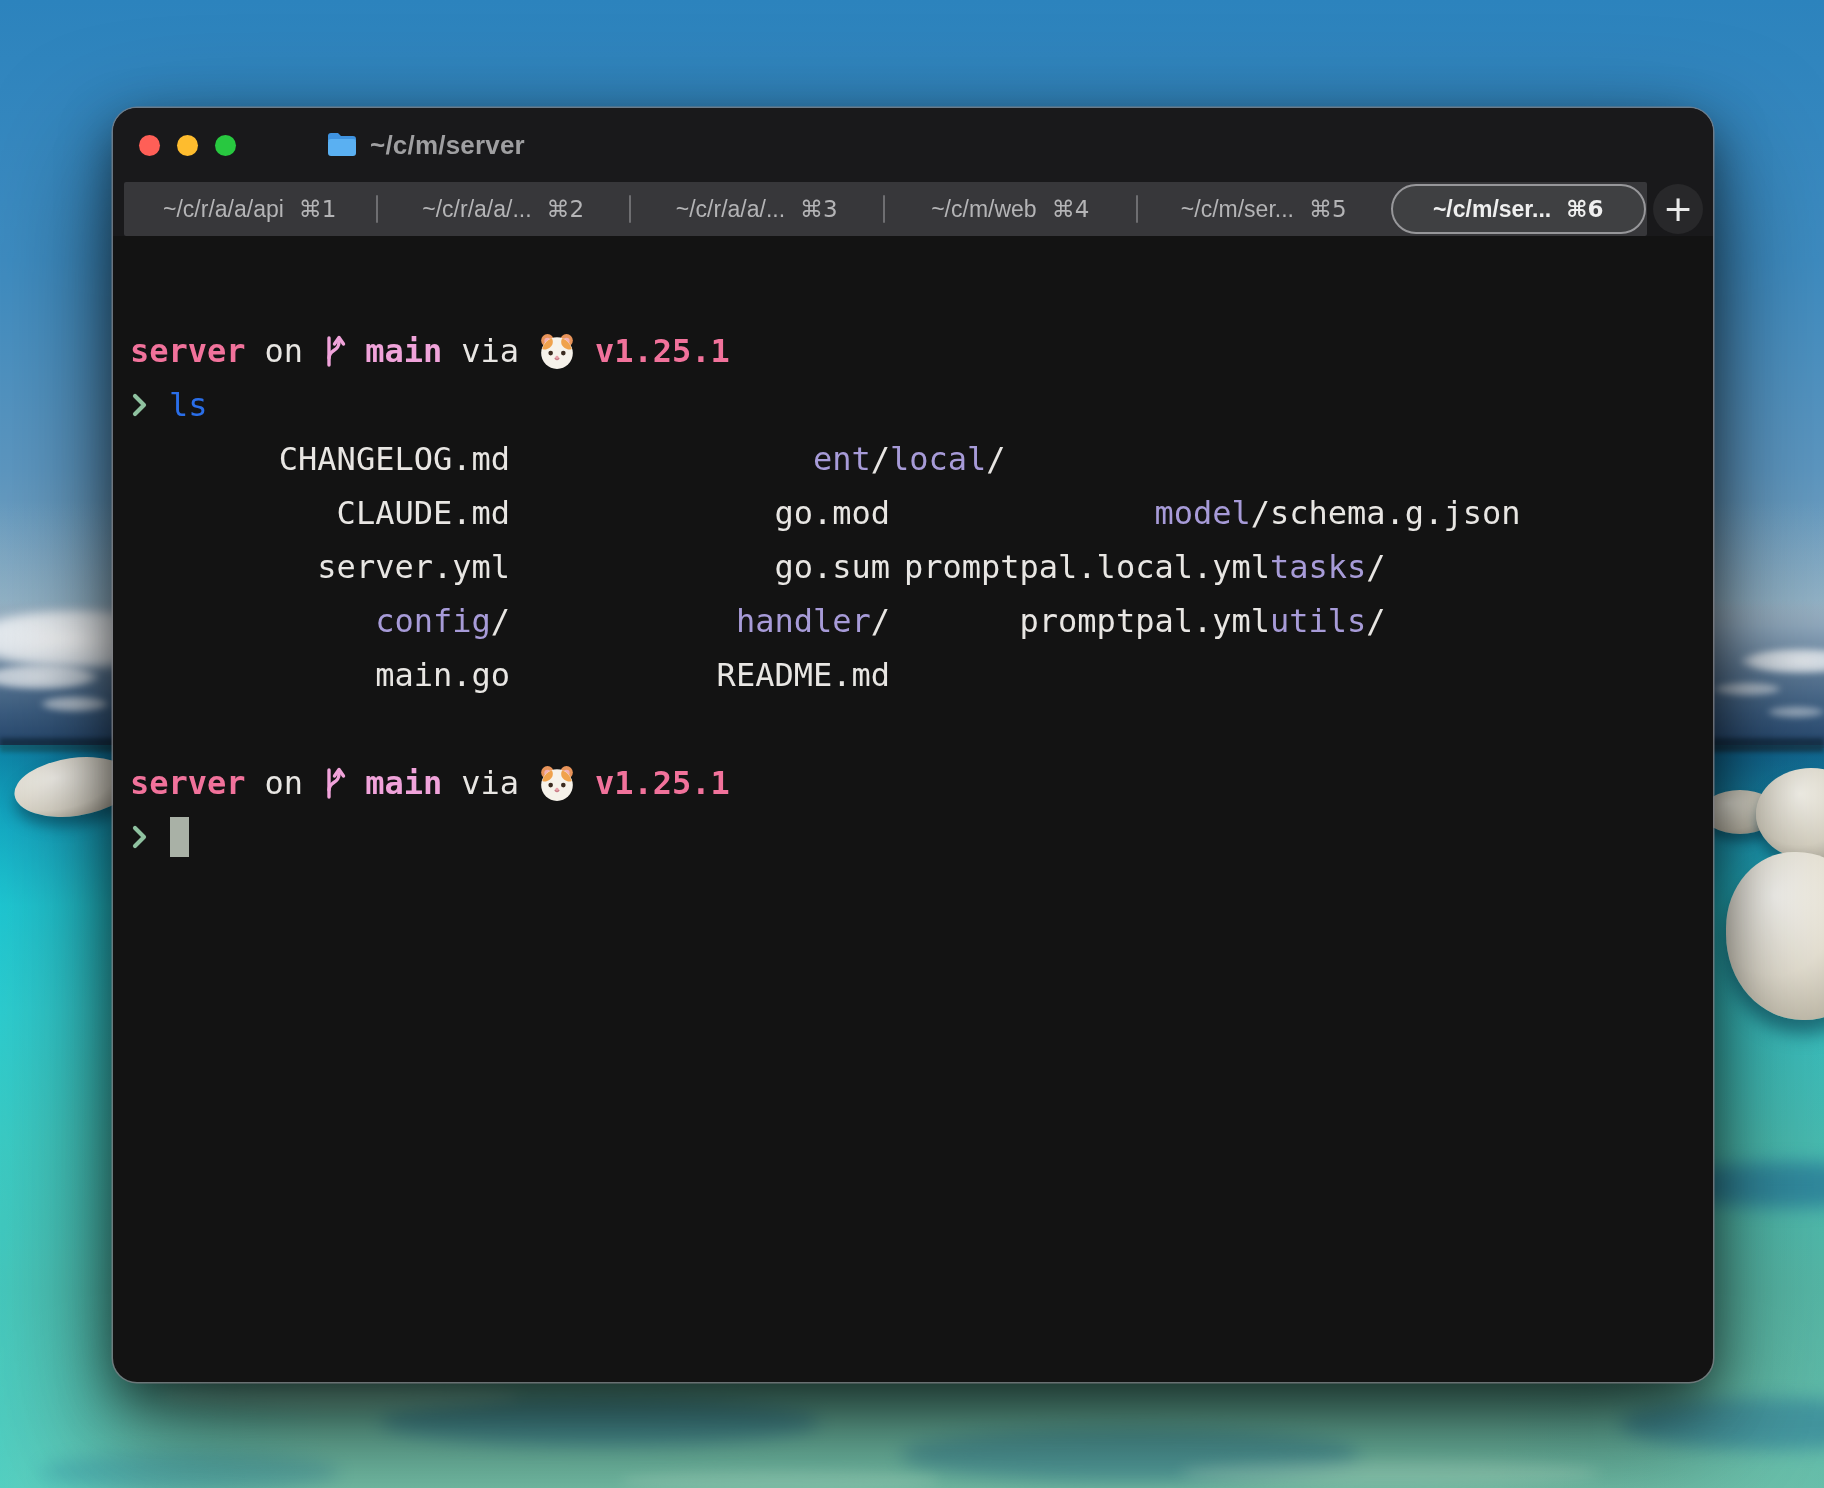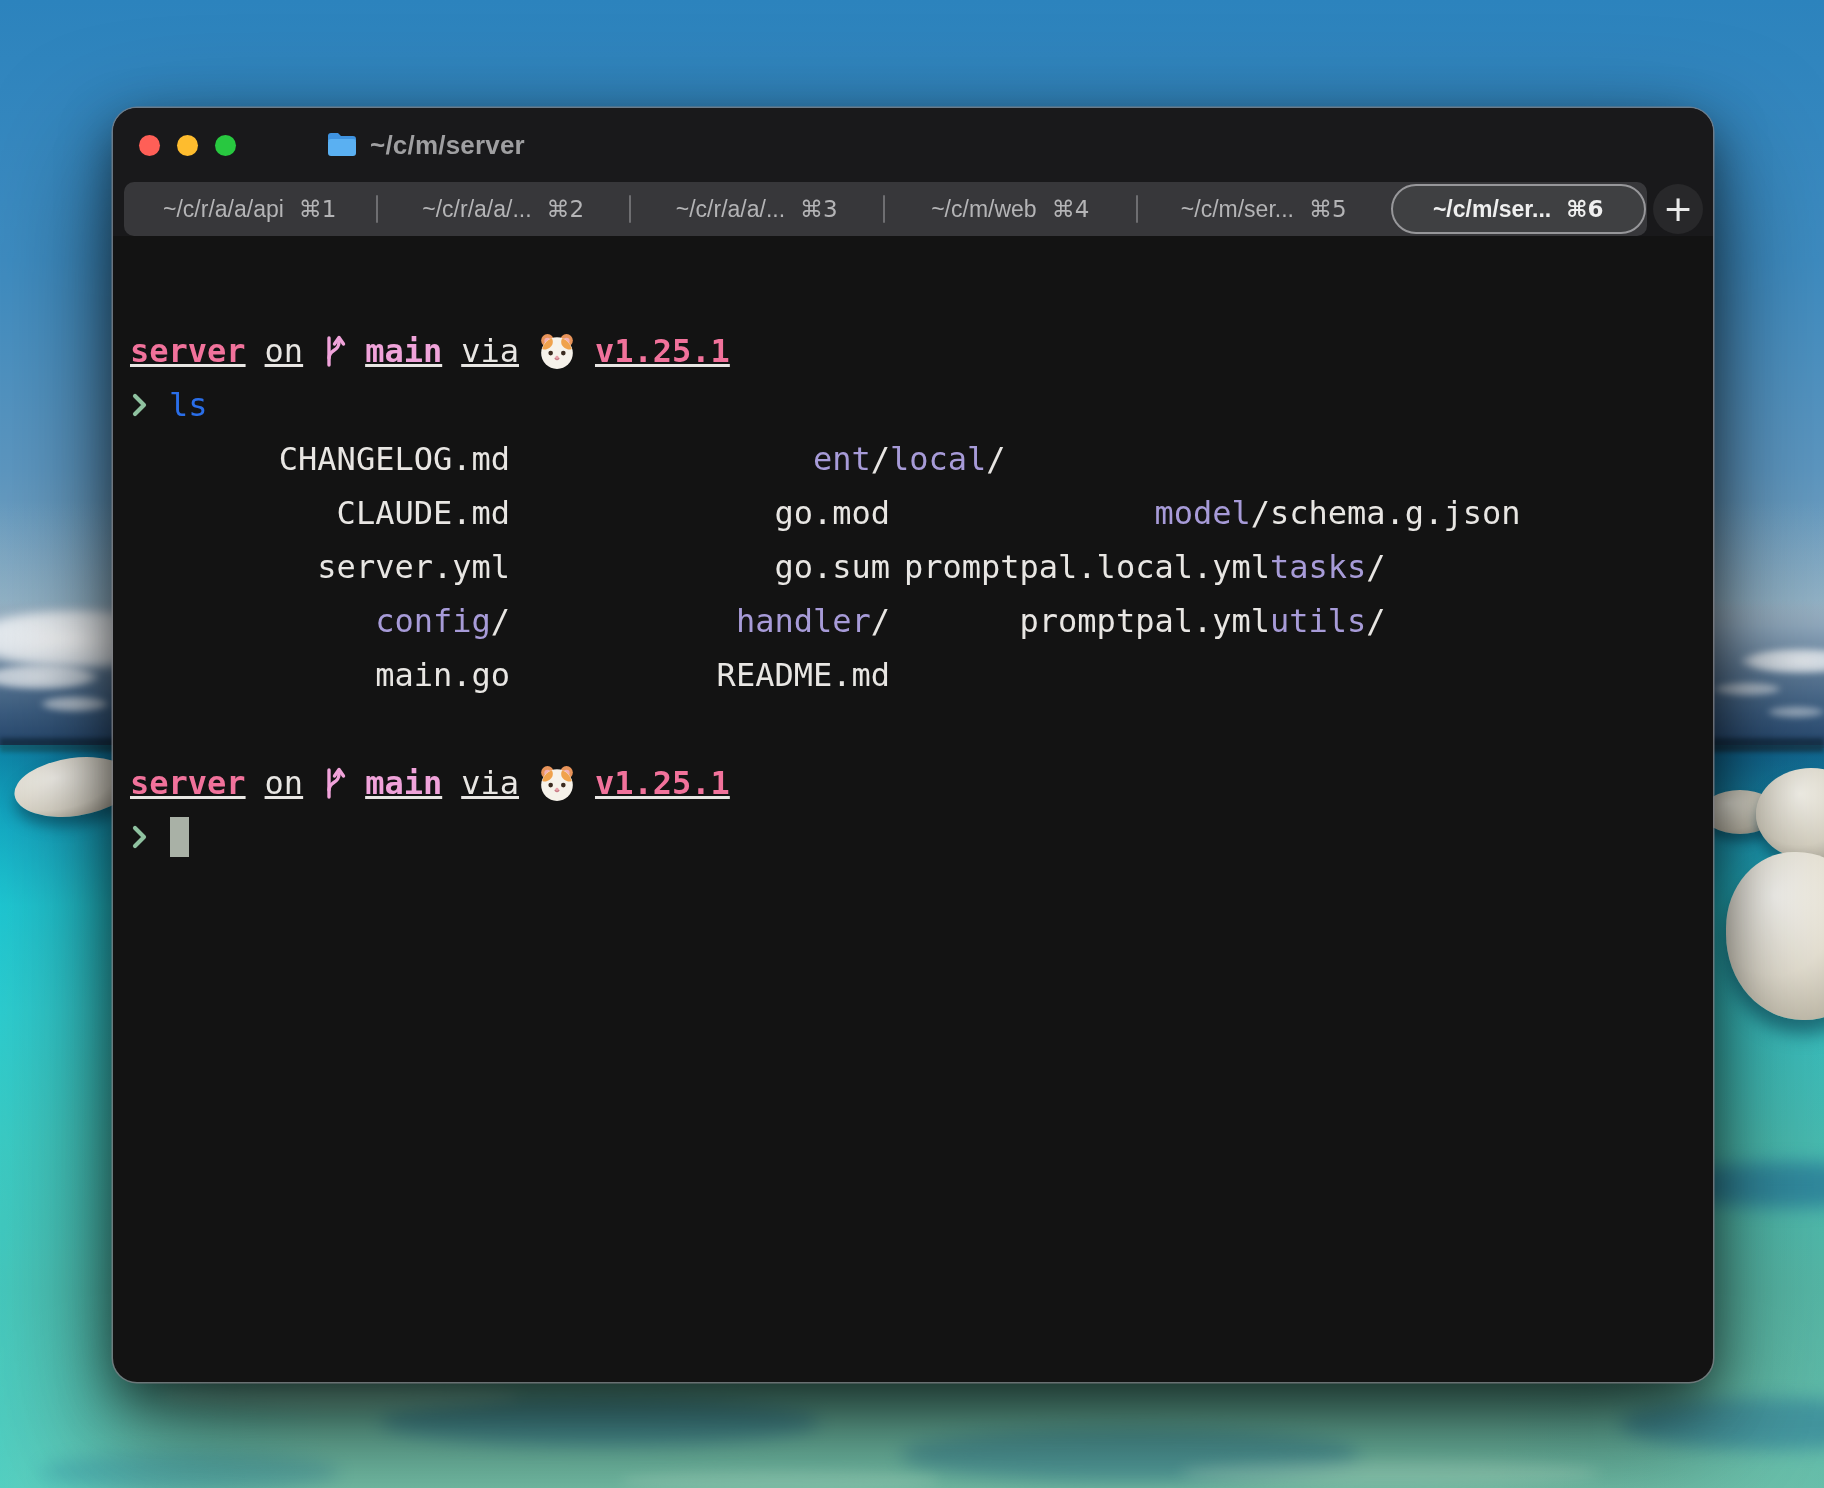--- a/index.html
+++ b/index.html
@@ -80,21 +80,21 @@
   .titlebar{position:absolute;left:0;top:0;right:0;height:74px;display:flex;align-items:center;}
   .traffic{display:flex;align-items:center;gap:17px;margin-left:26px;}
   .light{width:21px;height:21px;border-radius:50%;}
   .light.red{background:#ff5f57;}
   .light.yellow{background:#febc2e;}
   .light.green{background:#28c840;}
   .title-group{display:flex;align-items:center;gap:12px;margin-left:90px;}
   .window-title{color:#9f9fa1;font-size:26px;font-weight:700;letter-spacing:.2px;}
   
   .tabrow{position:absolute;left:11px;top:74px;width:1523px;height:54px;
-    background:#37373a;border-radius:10px;display:flex;align-items:stretch;}
+    background:#37373a;border-radius:2px;display:flex;align-items:stretch;}
   .tab{flex:1 1 0;display:flex;align-items:center;justify-content:center;gap:15px;position:relative;}
   .tab-label{color:#b4b4b6;font-size:23px;}
   .tab-shortcut{color:#b4b4b6;font-size:23px;font-family:"DejaVu Sans", sans-serif;}
   .tab-sep{width:2px;height:28px;background:#6e6e71;align-self:center;border-radius:1px;}
   .tab.active{
     background:#3f4042;border:2px solid #97979a;border-radius:26px;
     margin:2px 1px;
   }
   .tab.active .tab-label,.tab.active .tab-shortcut{color:#efefef;font-weight:700;}
   .newtab{
@@ -102,21 +102,21 @@
     background:#28282a;color:#e9e9e9;font-size:36px;font-weight:400;
     display:flex;align-items:center;justify-content:center;line-height:1;
     font-family:"DejaVu Sans", sans-serif;
   }
   
   .term{
     position:absolute;left:17px;top:216px;right:10px;bottom:0;
     font-family:"DejaVu Sans Mono", monospace;font-size:32px;color:#e8e6e3;
   }
   .line{height:54px;display:flex;align-items:center;white-space:pre;}
-  .prompt-line{gap:19px;text-decoration:underline;}
+  .prompt-line{gap:19px;}
   .seg{display:inline-block;}
   .pink{color:#f1729b;}
   .mauve{color:#f0a3da;}
   .white{color:#e8e6e3;}
   .blue{color:#2a6ee8;}
   .bold{font-weight:700;}
   .dir{color:#a79bd8;}
   .ls-cell{display:inline-block;width:380px;text-align:right;}
   .ls-cell.last{width:auto;}
   .icon-slot{display:inline-flex;align-items:center;justify-content:center;}

